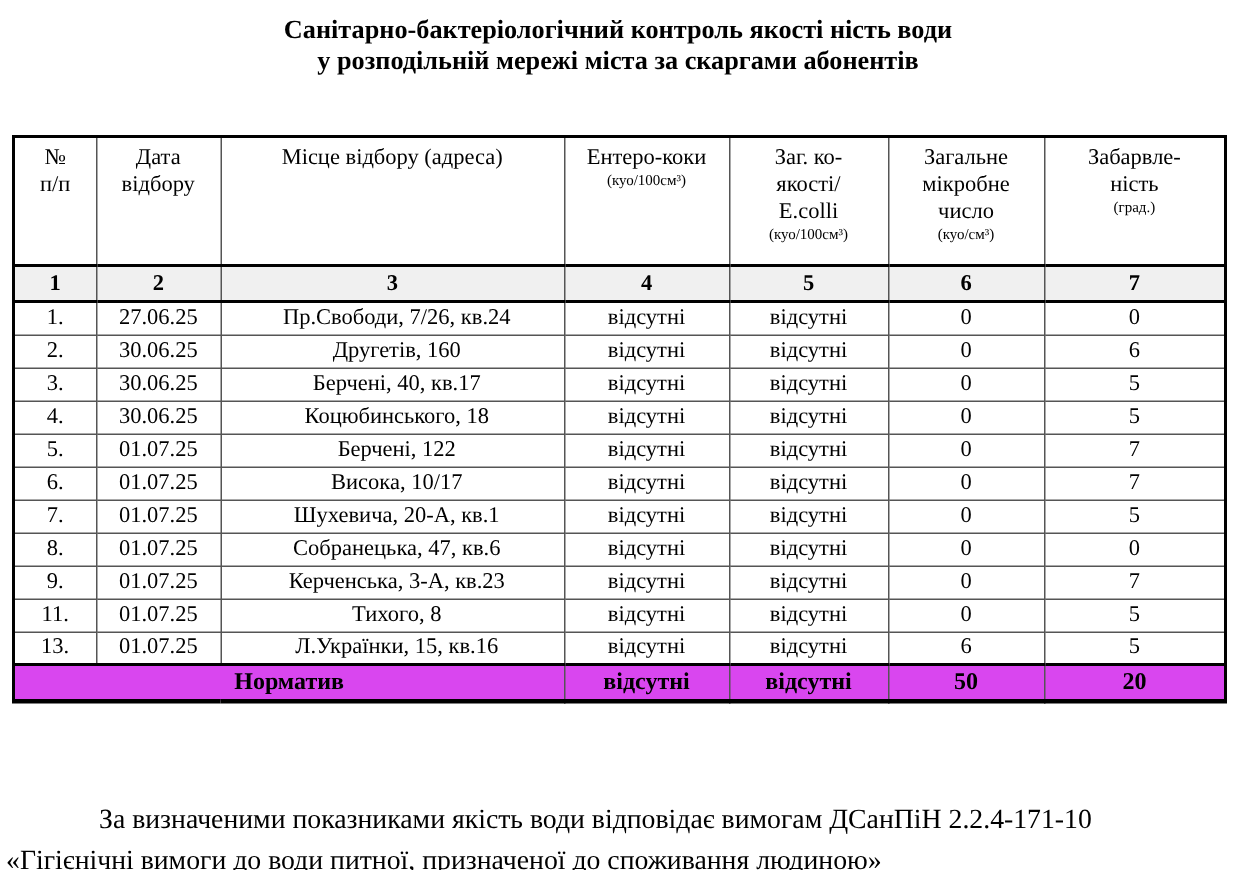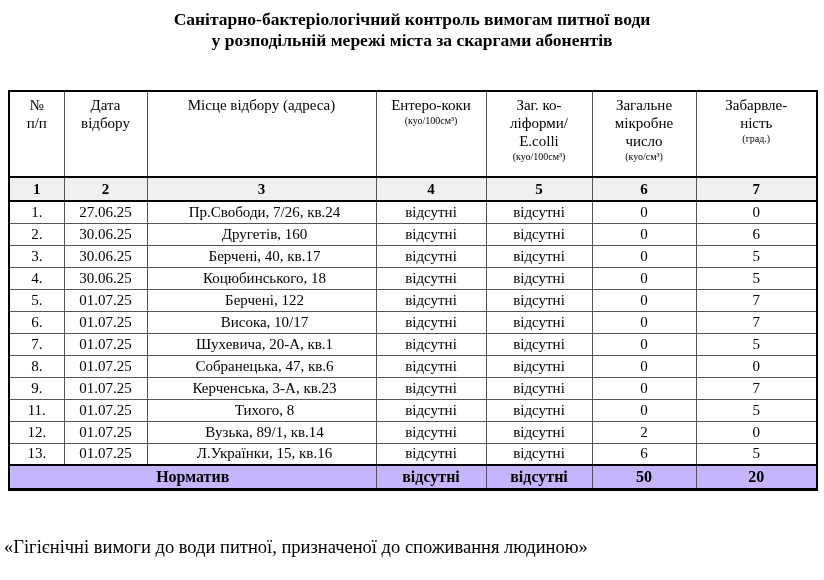--- a/index.html
+++ b/index.html
@@ -39,33 +39,33 @@
     height: 24px; font-weight: bold; font-size: 15px;
     background: #f0f0f0;
     border-top: 2px solid #000000; border-bottom: 2px solid #000000;
   }
 
   tr.data-row td { height: 22px; font-size: 15px; }
   tr.data-row td.col-place { text-align: center; padding-left: 6px; }
 
   tr.norm-row td {
     height: 24px; font-weight: bold; font-size: 16px;
-    background: #c4b5fd;
+    background: #d946ef;
     border-top: 2px solid #000000;
   }
 
   .footnote { position: absolute; left: 4px; top: 534px; width: 818px; font-size: 18.5px; line-height: 27px; }
   .footnote .f-line1 { display: block; text-indent: 62px; white-space: nowrap; }
   .footnote .f-line2 { display: block; white-space: nowrap; }
 </style>
 </head>
 <body>
 
 <div class="doc-title">
-  <span class="t-line">Санітарно-бактеріологічний контроль вимогам питної води</span>
+  <span class="t-line">Санітарно-бактеріологічний контроль якості ність води</span>
   <span class="t-line">у розподільній мережі міста за скаргами абонентів</span>
 </div>
 
 <table class="report">
   <colgroup>
     <col class="c1">
       <col class="c2">
       <col class="c3">
       <col class="c4">
     <col class="c5">
@@ -84,21 +84,21 @@
       </th>
       <th>
         <span class="hdr-line">Місце відбору (адреса)</span>
       </th>
       <th>
         <span class="hdr-line">Ентеро-коки</span>
         <span class="hdr-sub">(куо/100см³)</span>
       </th>
       <th>
         <span class="hdr-line">Заг. ко-</span>
-        <span class="hdr-line">ліформи/</span>
+        <span class="hdr-line">якості/</span>
         <span class="hdr-line">E.colli</span>
         <span class="hdr-sub">(куо/100см³)</span>
       </th>
       <th>
         <span class="hdr-line">Загальне</span>
         <span class="hdr-line">мікробне</span>
         <span class="hdr-line">число</span>
         <span class="hdr-sub">(куо/см³)</span>
       </th>
       <th>
@@ -202,29 +202,20 @@
       <tr class="data-row">
         <td class="col-n">11.</td>
         <td class="col-date">01.07.25</td>
         <td class="col-place">Тихого, 8</td>
         <td class="col-entero">відсутні</td>
         <td class="col-coliform">відсутні</td>
         <td class="col-microbial">0</td>
         <td class="col-color">5</td>
       </tr>
       <tr class="data-row">
-        <td class="col-n">12.</td>
-        <td class="col-date">01.07.25</td>
-        <td class="col-place">Вузька, 89/1, кв.14</td>
-        <td class="col-entero">відсутні</td>
-        <td class="col-coliform">відсутні</td>
-        <td class="col-microbial">2</td>
-        <td class="col-color">0</td>
-      </tr>
-      <tr class="data-row">
         <td class="col-n">13.</td>
         <td class="col-date">01.07.25</td>
         <td class="col-place">Л.Українки, 15, кв.16</td>
         <td class="col-entero">відсутні</td>
         <td class="col-coliform">відсутні</td>
         <td class="col-microbial">6</td>
         <td class="col-color">5</td>
       </tr>
     </tbody>
   <tfoot>
@@ -232,14 +223,15 @@
       <td colspan="3">Норматив</td>
       <td>відсутні</td>
       <td>відсутні</td>
       <td>50</td>
       <td>20</td>
     </tr>
   </tfoot>
 </table>
 
 <div class="footnote">
+  <span class="f-line1">За визначеними показниками якість води відповідає вимогам ДСанПіН 2.2.4-171-10</span>
   <span class="f-line2">«Гігієнічні вимоги до води питної, призначеної до споживання людиною»</span>
 </div>
 
 </body></html>

